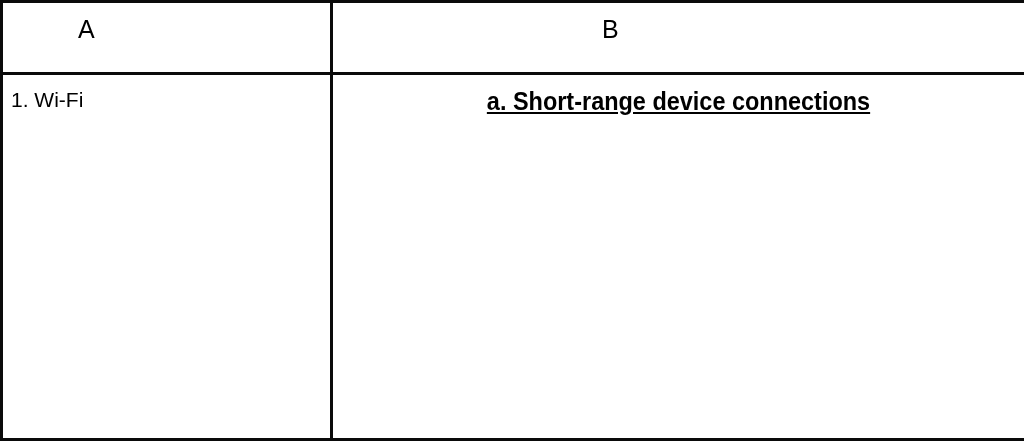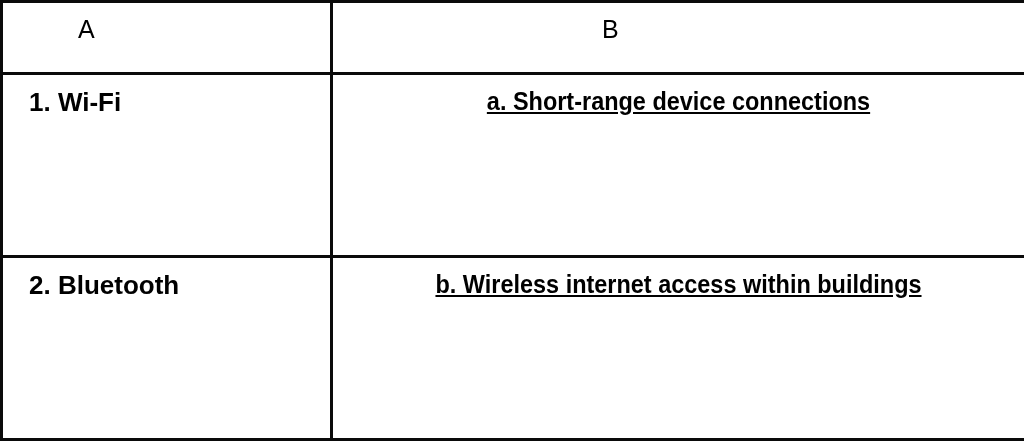--- a/index.html
+++ b/index.html
@@ -60,24 +60,24 @@
   }
 
   
   .data-row { height: 72px; }
 
   .cell-a {
     text-align: left;
   }
   .cell-a-inner {
     display: block;
-    font-size: 26px;
+    font-size: 21px;
     line-height: 1;
-    font-weight: bold;
-    padding: 14px 0 0 26px;
+    font-weight: normal;
+    padding: 14px 0 0 8px;
     white-space: nowrap;
     color: #000000;
   }
 
   .cell-b {
     text-align: center;
     text-decoration: underline;
   }
   .cell-b-inner {
     display: block;
@@ -111,22 +111,14 @@
   </thead>
   <tbody>
     <tr class="data-row">
       <td class="cell-a">
         <span class="cell-a-inner">1. Wi-Fi</span>
       </td>
       <td class="cell-b">
         <span class="cell-b-inner">a. Short-range device connections</span>
       </td>
     </tr>
-    <tr class="data-row">
-      <td class="cell-a">
-        <span class="cell-a-inner">2. Bluetooth</span>
-      </td>
-      <td class="cell-b">
-        <span class="cell-b-inner">b. Wireless internet access within buildings</span>
-      </td>
-    </tr>
   </tbody>
 </table>
 
 </body></html>

